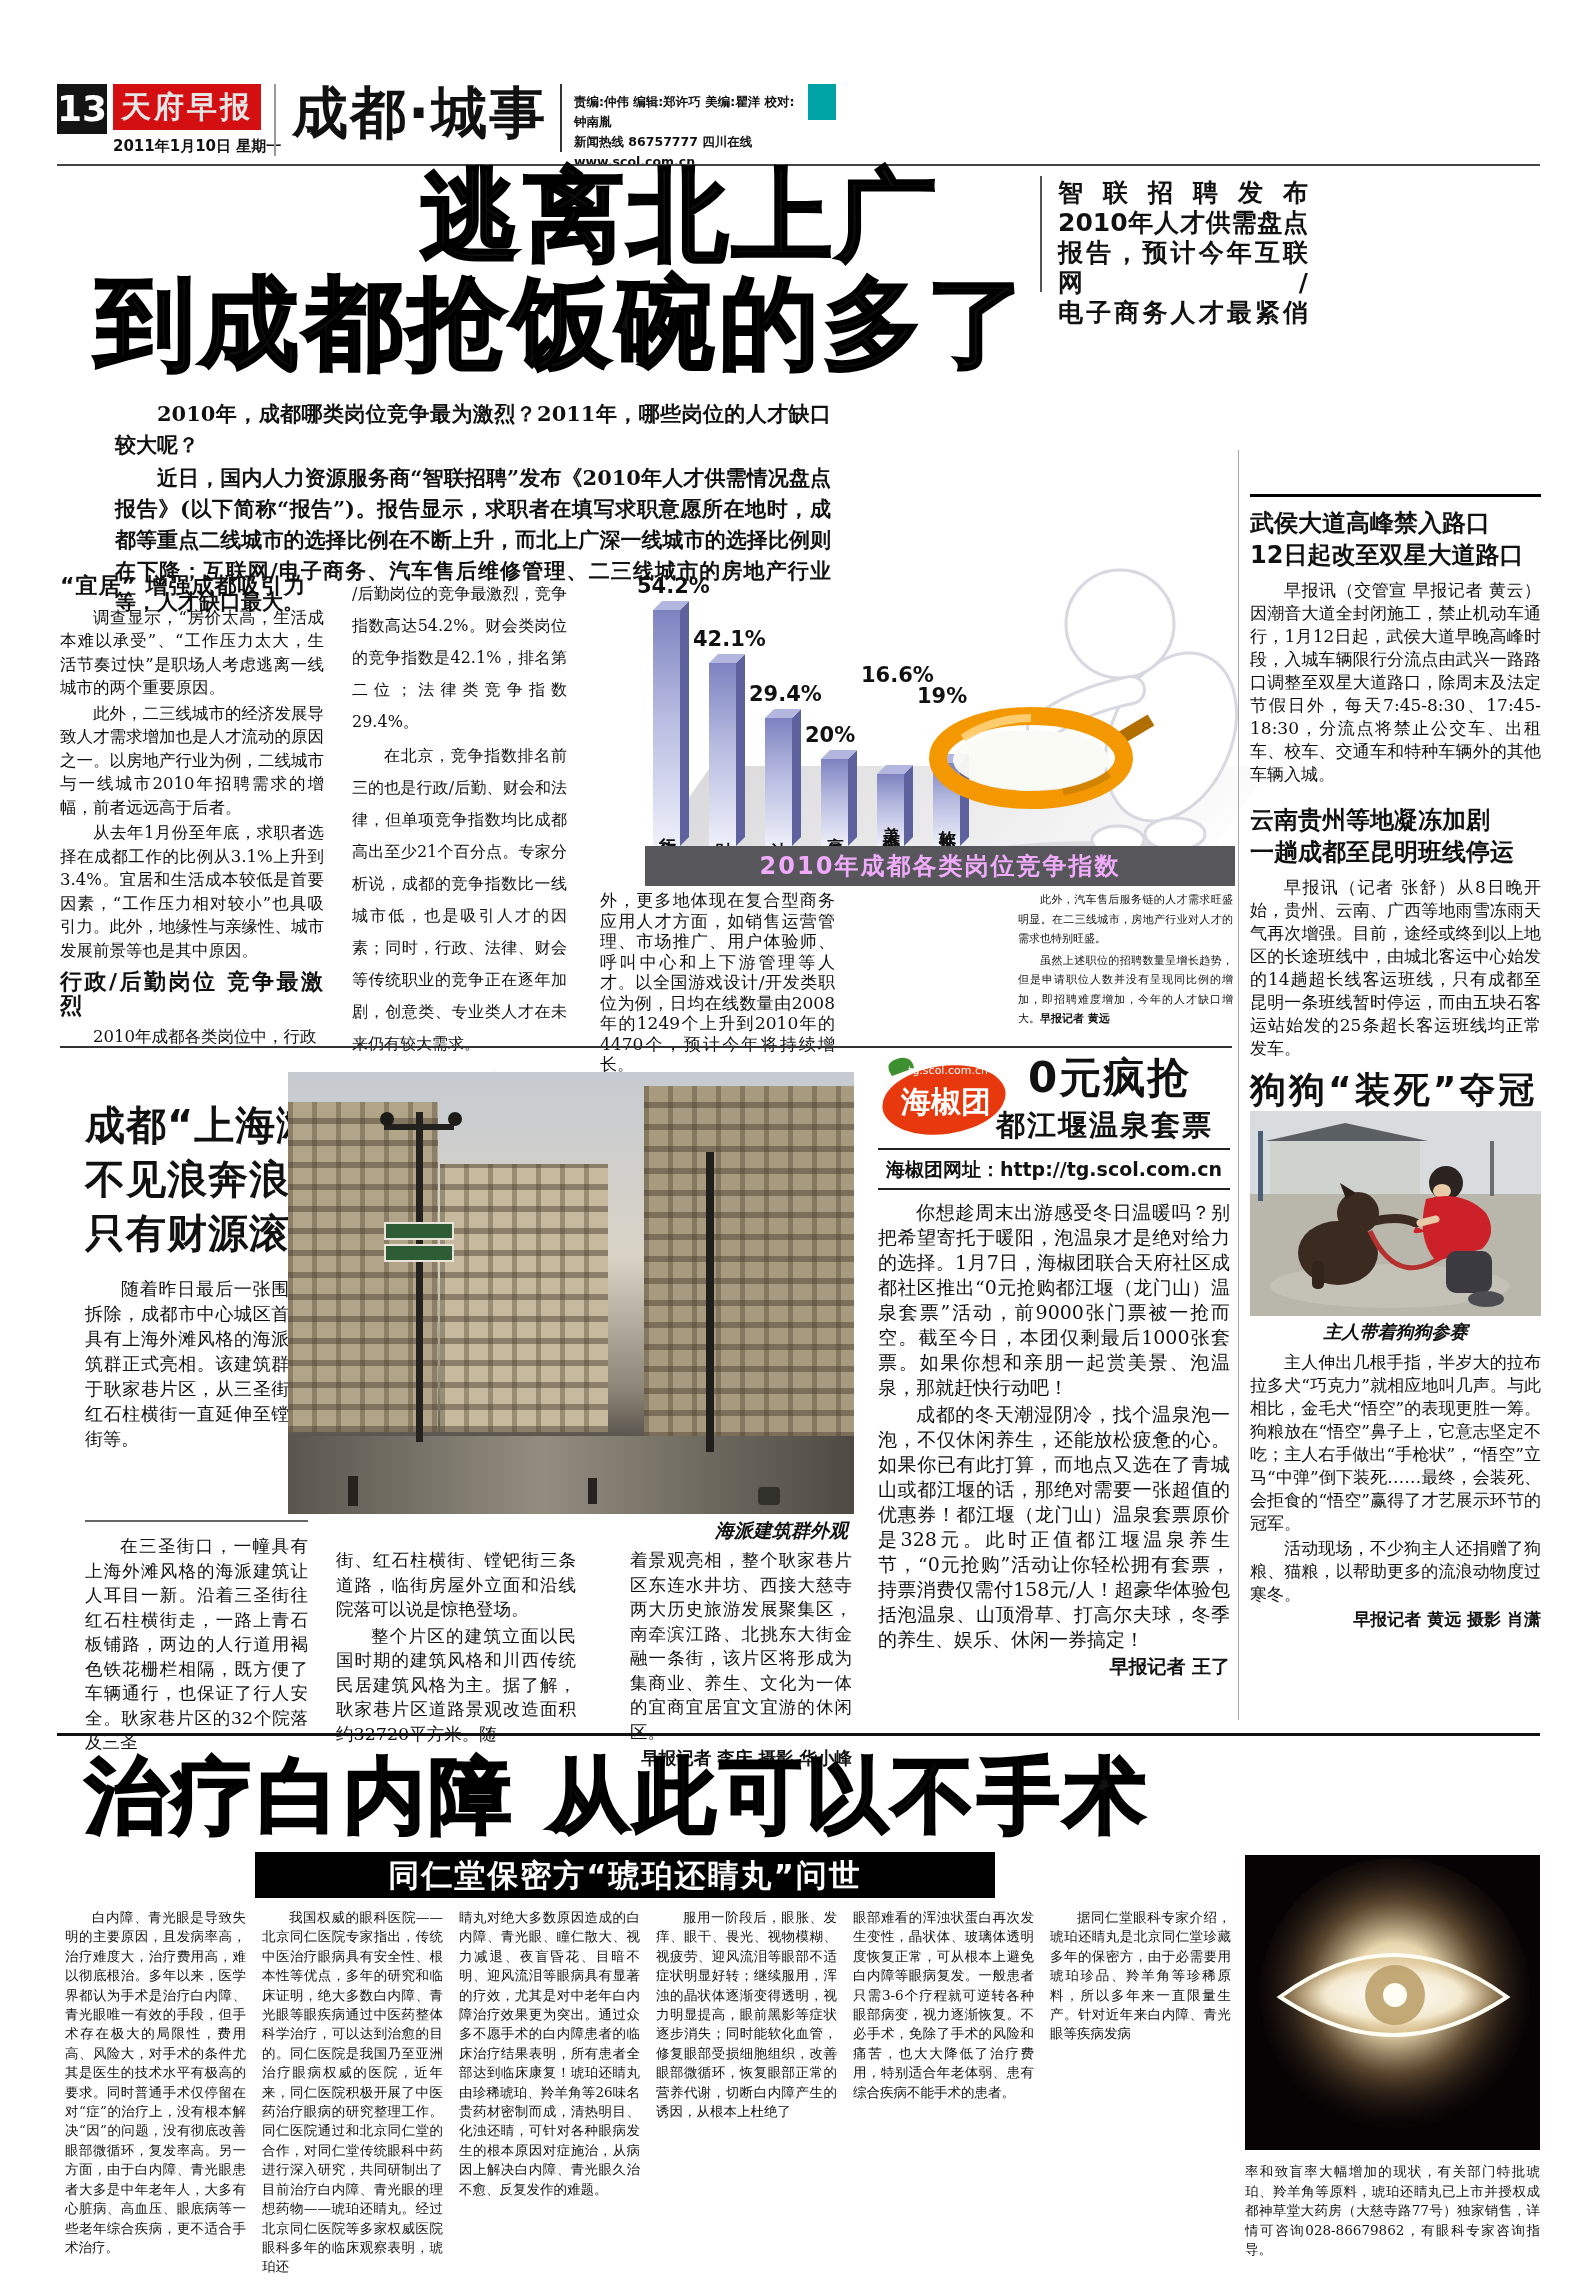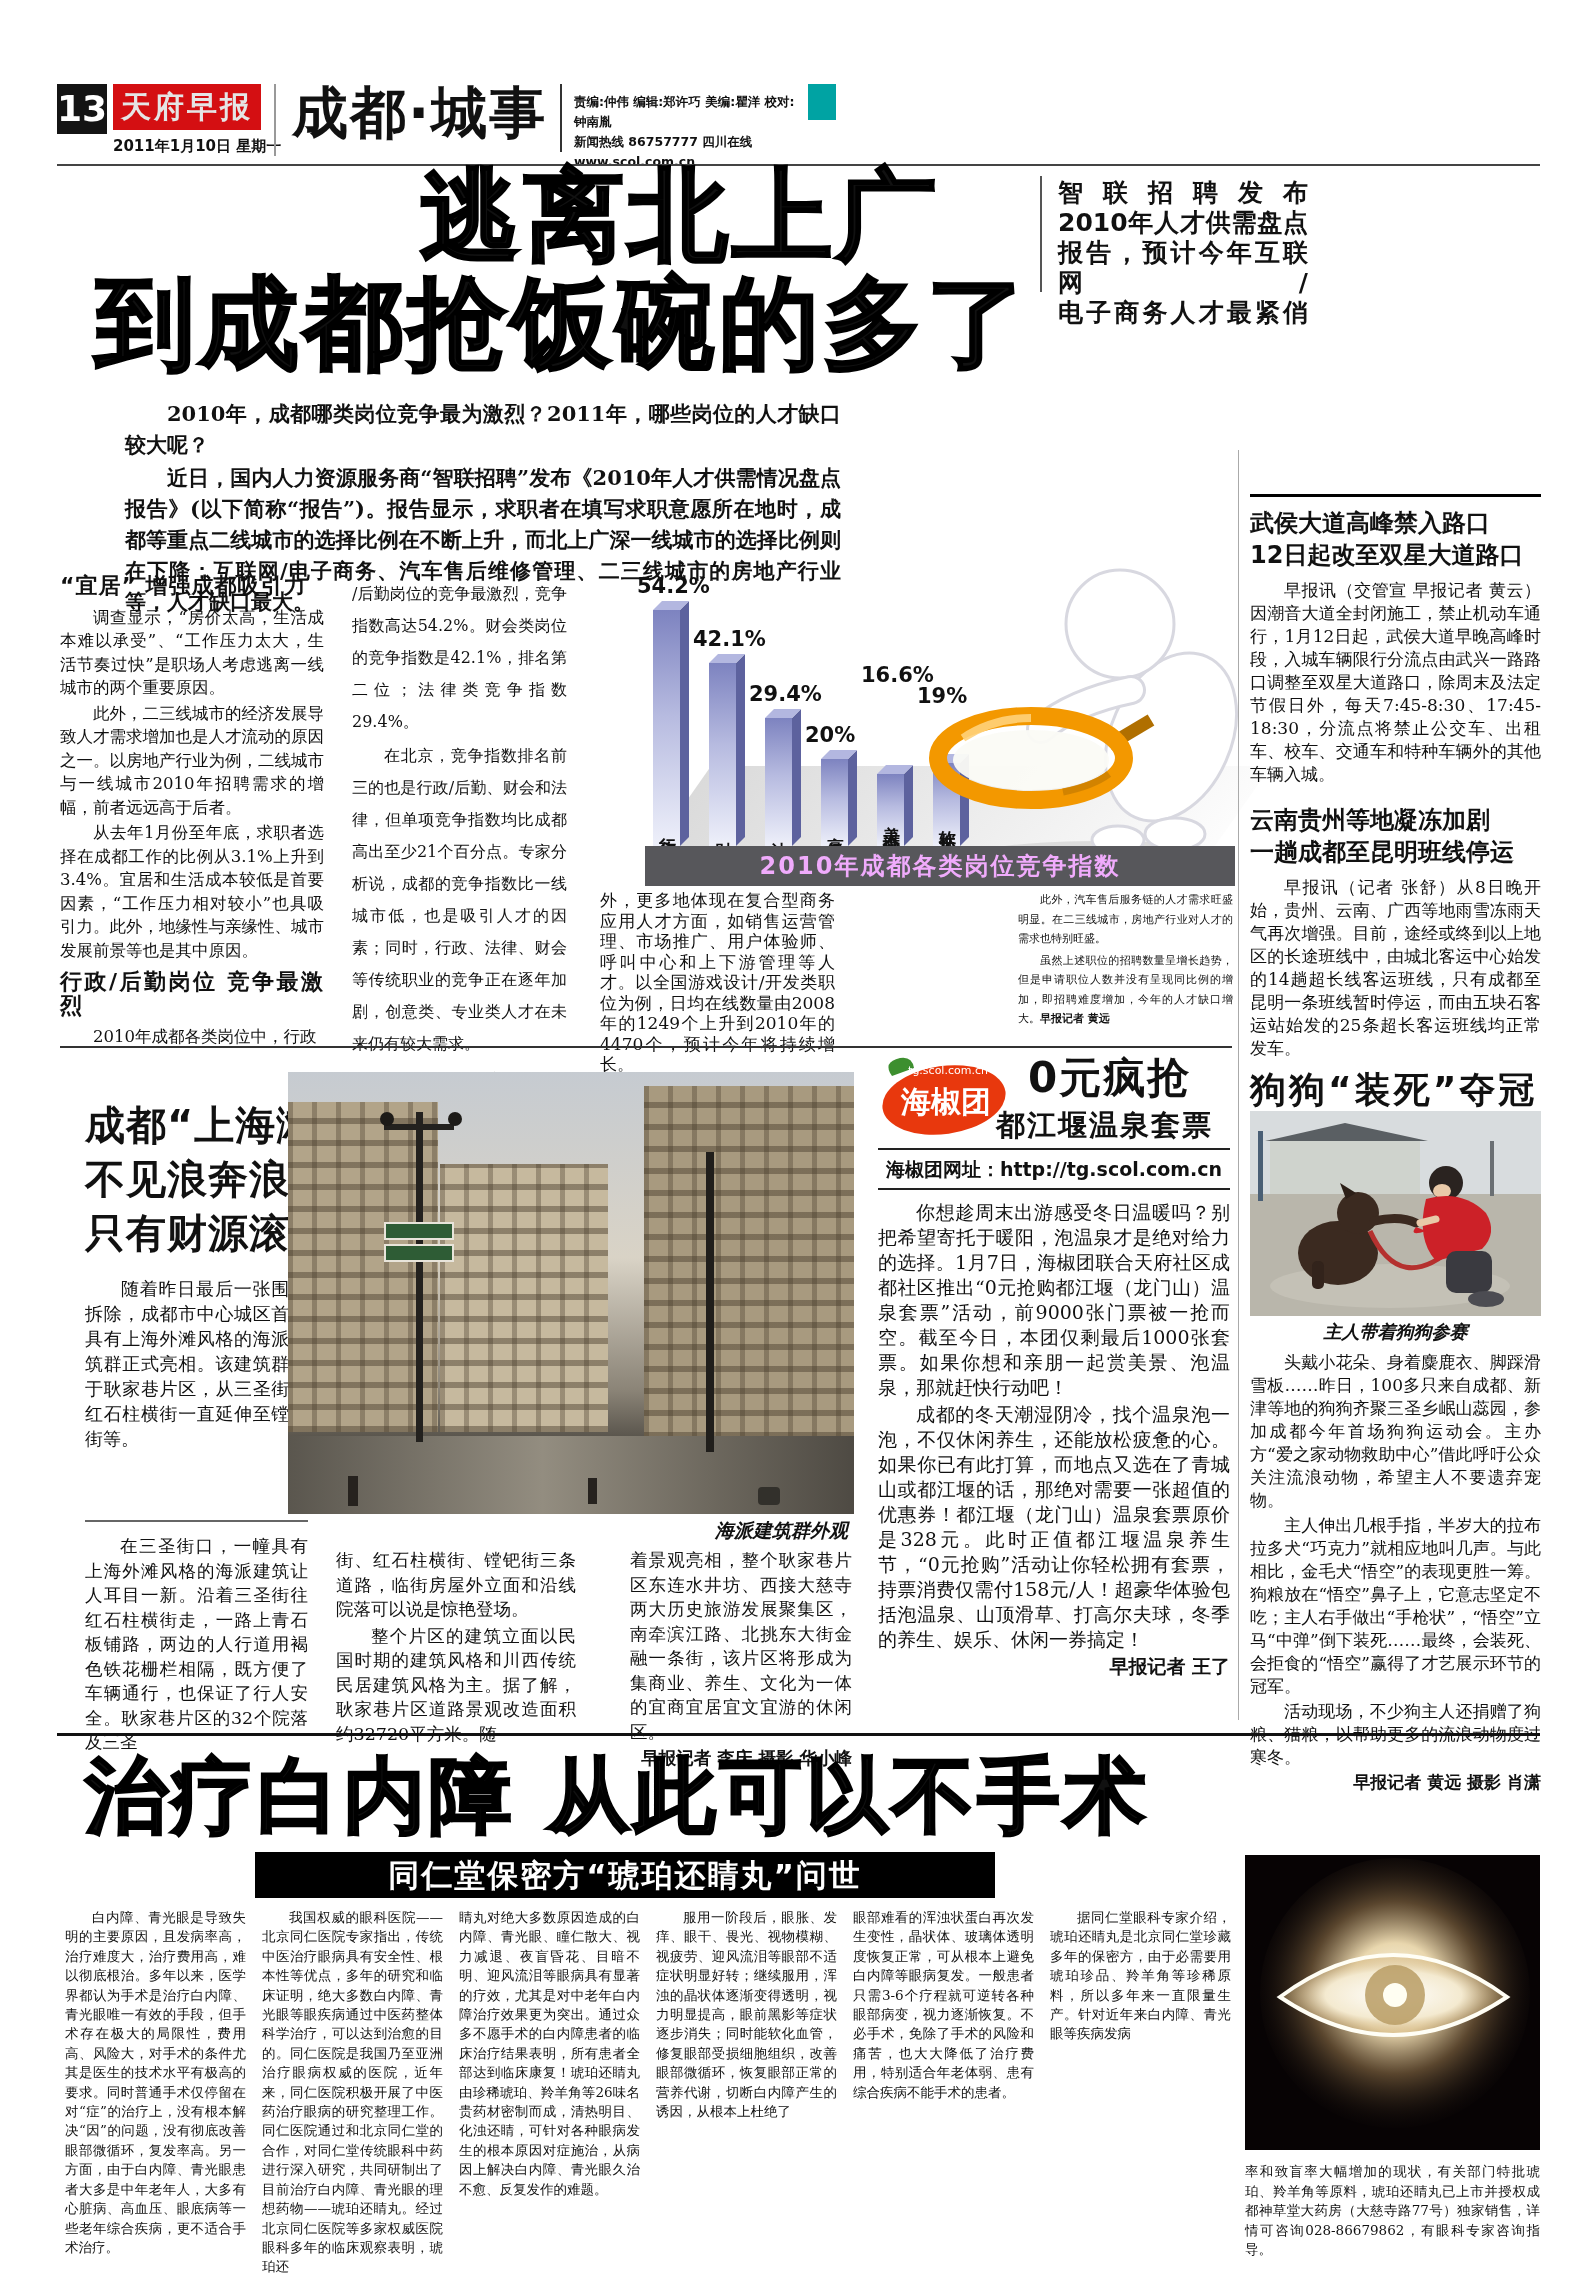--- a/index.html
+++ b/index.html
@@ -25,21 +25,21 @@
   .editors{left:574px;top:92px;width:228px;font-size:12.5px;font-weight:bold;line-height:20px;}
   .tealbox{left:808px;top:84px;width:28px;height:36px;background:#00a3a3;}
   .hrule{left:57px;top:164px;width:1483px;height:2px;background:#444;}
 
   
   .hl1{left:420px;top:162px;font-size:100px;line-height:108px;white-space:nowrap;}
   .hl2{left:95px;top:270px;font-size:100px;line-height:108px;white-space:nowrap;}
   .deckrule{left:1040px;top:176px;width:2px;height:116px;background:#555;}
   .deck{left:1058px;top:178px;width:250px;font-size:25px;font-weight:bold;line-height:30px;}
   .deck div{text-align:justify;text-align-last:justify;}
-  .lead-intro{left:125px;top:398px;width:716px;font-size:21px;font-weight:bold;line-height:31px;}
+  .lead-intro{left:115px;top:398px;width:716px;font-size:21px;font-weight:bold;line-height:31px;}
 
   
   .colhead{font-size:22px;font-weight:900;margin:8px 0 8px 0;letter-spacing:1px;}
   .lc1{left:60px;top:574px;width:264px;font-size:16.5px;line-height:23.5px;}
   .lc2{left:352px;top:578px;width:215px;font-size:16px;line-height:32px;}
   .lcA{left:600px;top:890px;width:235px;font-size:17px;line-height:20.5px;}
   .lcB{left:1018px;top:890px;width:215px;font-size:11px;line-height:19.5px;}
 
   
   .chart{left:565px;top:576px;width:670px;height:312px;}
@@ -263,21 +263,20 @@
         <ellipse cx="192" cy="80" rx="9" ry="7" fill="#e8c9a8"></ellipse>
         <path d="M176 88 Q212 78 236 102 Q248 122 232 138 L186 150 Q166 128 176 88 Z" fill="#cc2128"></path>
         <path d="M176 120 Q158 126 166 116" fill="#cc2128"></path>
         <rect x="196" y="140" width="46" height="42" rx="10" fill="#3a3a40"></rect>
         <ellipse cx="236" cy="188" rx="18" ry="8" fill="#4c4c52"></ellipse>
         <path d="M170 112 L186 108" stroke="#e8c9a8" stroke-width="7" stroke-linecap="round"></path>
       </svg>
     </div>
     <div class="dog-cap serif">主人带着狗狗参赛</div>
     <div class="serif jt">
-      <p class="ind">头戴小花朵、身着麋鹿衣、脚踩滑雪板……昨日，100多只来自成都、新津等地的狗狗齐聚三圣乡岷山蕊园，参加成都今年首场狗狗运动会。主办方“爱之家动物救助中心”借此呼吁公众关注流浪动物，希望主人不要遗弃宠物。</p>
       <p class="ind">主人伸出几根手指，半岁大的拉布拉多犬“巧克力”就相应地叫几声。与此相比，金毛犬“悟空”的表现更胜一筹。狗粮放在“悟空”鼻子上，它意志坚定不吃；主人右手做出“手枪状”，“悟空”立马“中弹”倒下装死……最终，会装死、会拒食的“悟空”赢得了才艺展示环节的冠军。</p>
       <p class="ind">活动现场，不少狗主人还捐赠了狗粮、猫粮，以帮助更多的流浪动物度过寒冬。</p>
     </div>
     <div class="byline">早报记者 黄远 摄影 肖潇</div>
   </div>
 
   <div class="abs midrule"></div>
   <div class="abs bund-hl">
     <div>成都“上海滩”</div>
     <div>不见浪奔浪流</div>

